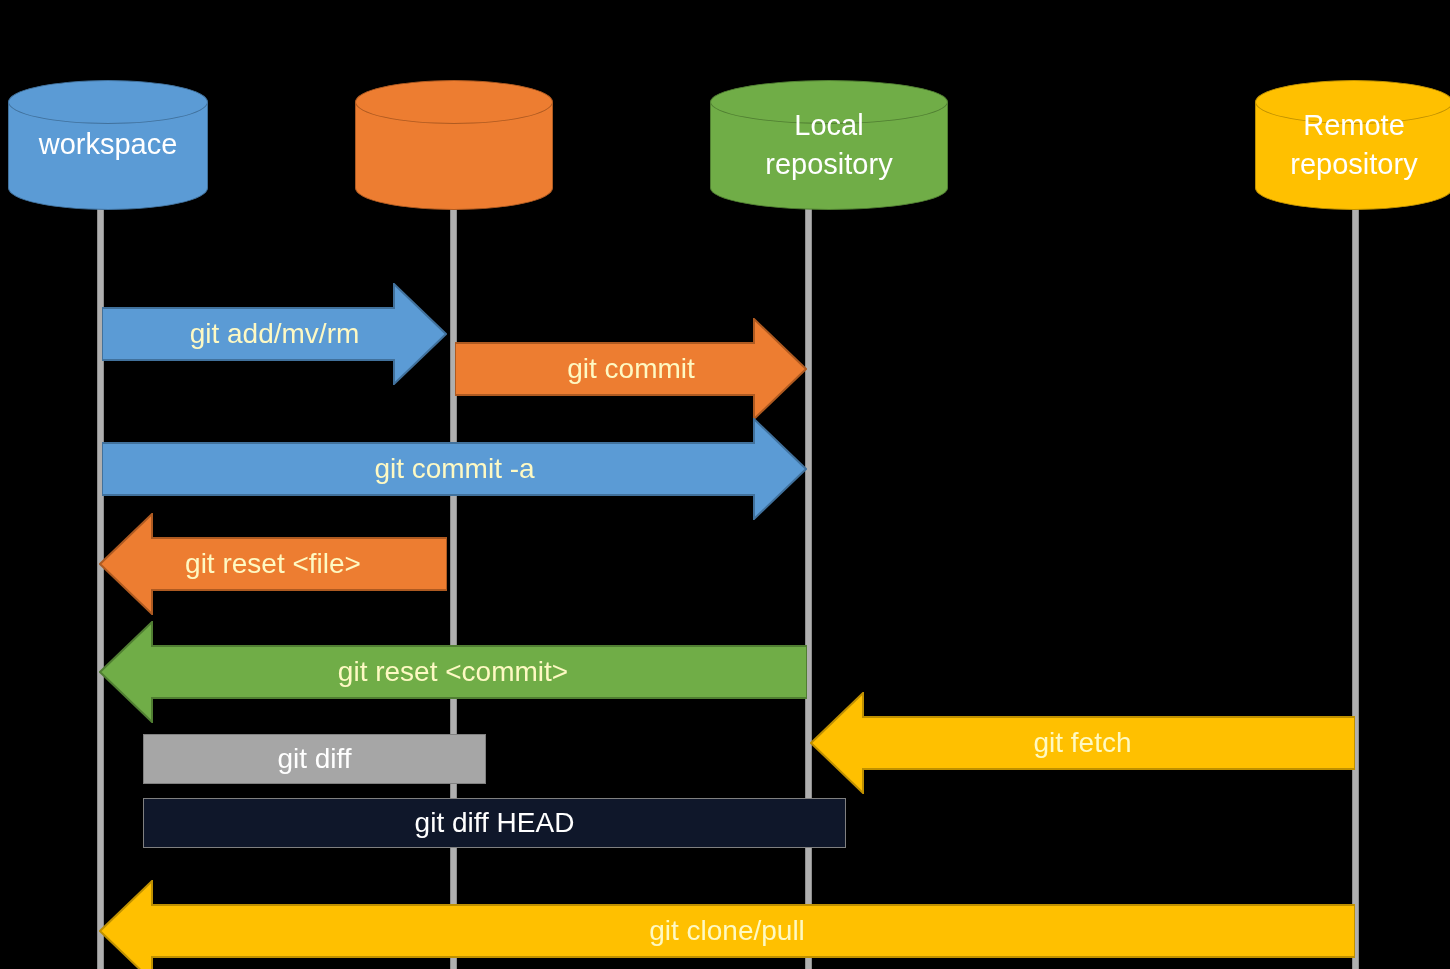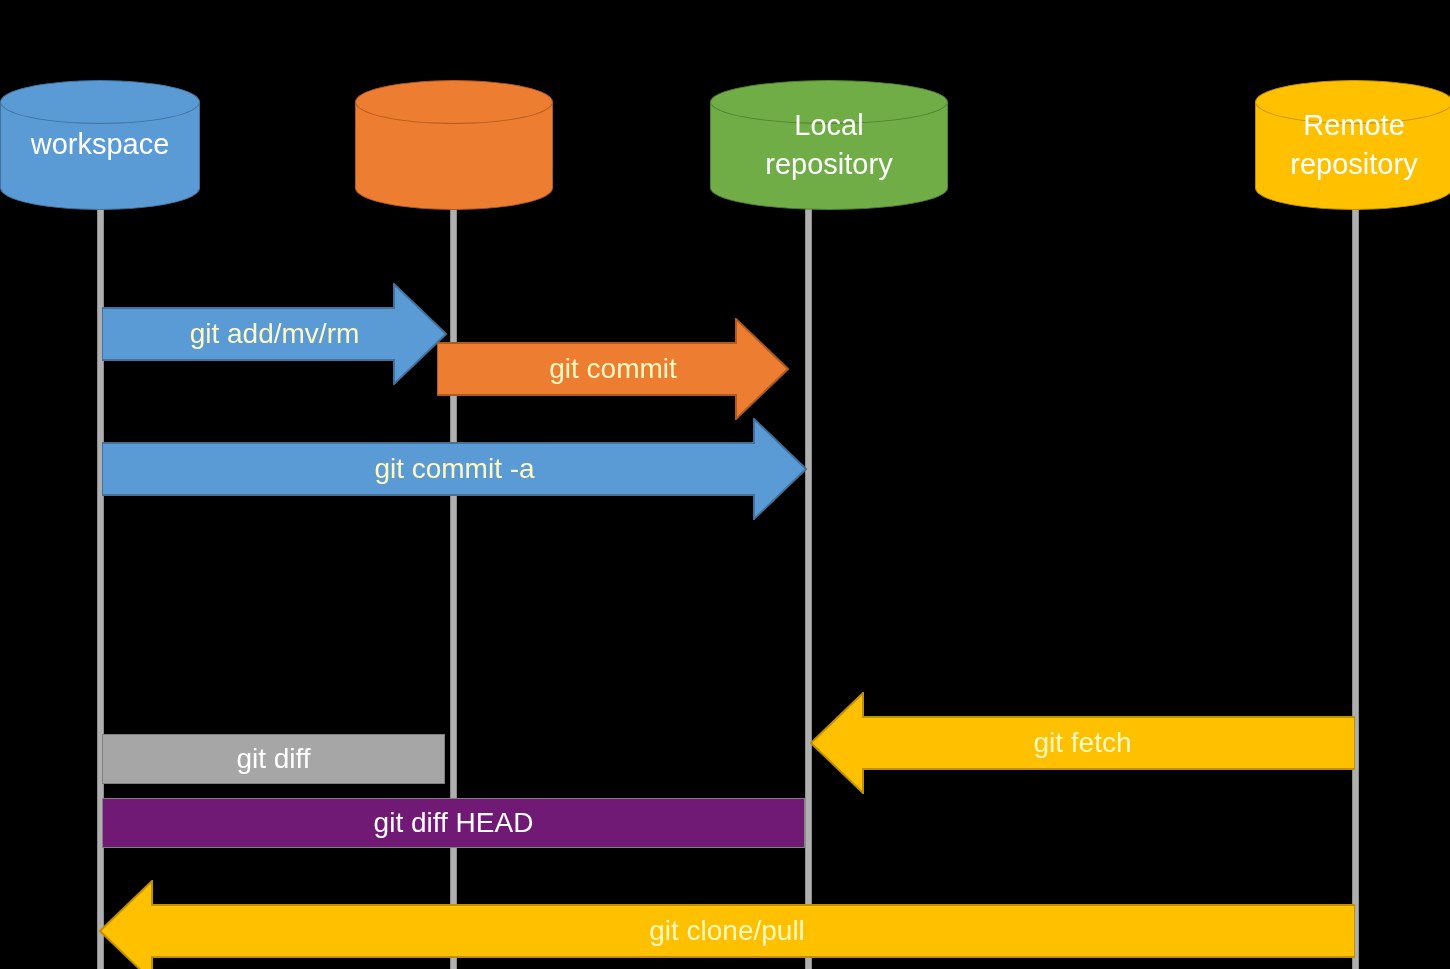--- a/index.html
+++ b/index.html
@@ -94,67 +94,80 @@
   .bar {
     position: absolute;
     box-sizing: border-box;
     background: #A6A6A6;
     border: 1px solid #808080;
     display: flex;
     align-items: center;
     justify-content: center;
     color: #FFFFFF;
     font-size: 28px;
+    margin-left: 41px;
   }
 </style>
 </head>
 <body>
 
 <div id="stage">
     <div class="lifeline" style="left: 97px; top: 204px; height: 765px;"></div>
     <div class="lifeline" style="left: 450px; top: 204px; height: 765px;"></div>
     <div class="lifeline" style="left: 805px; top: 204px; height: 765px;"></div>
     <div class="lifeline" style="left: 1352px; top: 204px; height: 765px;"></div>
     <div class="arrow" style="left: 102px; top: 283px; width: 345px; height: 102px;">
       <svg width="345" height="102">
         <polygon points="0,25 292,25 292,1 344,51 292,101 292,77 0,77" fill="#5B9BD5" stroke="#41719C" stroke-width="2"></polygon>
       </svg>
       <div class="alabel center">git add/mv/rm</div>
     </div>
-    <div class="arrow" style="left: 437px; top: 318px; width: 352px; height: 102px;">
+    <div class="arrow" style="left: 455px; top: 318px; width: 352px; height: 102px;">
       <svg width="352" height="102">
         <polygon points="0,25 299,25 299,1 351,51 299,101 299,77 0,77" fill="#ED7D31" stroke="#AE5A21" stroke-width="2"></polygon>
       </svg>
       <div class="alabel center">git commit</div>
     </div>
     <div class="arrow" style="left: 102px; top: 418px; width: 705px; height: 102px;">
       <svg width="705" height="102">
         <polygon points="0,25 652,25 652,1 704,51 652,101 652,77 0,77" fill="#5B9BD5" stroke="#41719C" stroke-width="2"></polygon>
       </svg>
       <div class="alabel center">git commit -a</div>
+    </div>
+    <div class="arrow" style="left: 99px; top: 513px; width: 348px; height: 102px;">
+      <svg width="348" height="102">
+        <polygon points="348,25 53,25 53,1 1,51 53,101 53,77 348,77" fill="#ED7D31" stroke="#AE5A21" stroke-width="2"></polygon>
+      </svg>
+      <div class="alabel center">git reset &lt;file&gt;</div>
+    </div>
+    <div class="arrow" style="left: 99px; top: 621px; width: 708px; height: 102px;">
+      <svg width="708" height="102">
+        <polygon points="708,25 53,25 53,1 1,51 53,101 53,77 708,77" fill="#70AD47" stroke="#507E32" stroke-width="2"></polygon>
+      </svg>
+      <div class="alabel center">git reset &lt;commit&gt;</div>
     </div>
     <div class="arrow" style="left: 810px; top: 692px; width: 545px; height: 102px;">
       <svg width="545" height="102">
         <polygon points="545,25 53,25 53,1 1,51 53,101 53,77 545,77" fill="#FFC000" stroke="#BF9000" stroke-width="2"></polygon>
       </svg>
       <div class="alabel center">git fetch</div>
     </div>
     <div class="arrow" style="left: 99px; top: 880px; width: 1256px; height: 102px;">
       <svg width="1256" height="102">
         <polygon points="1256,25 53,25 53,1 1,51 53,101 53,77 1256,77" fill="#FFC000" stroke="#BF9000" stroke-width="2"></polygon>
       </svg>
       <div class="alabel center">git clone/pull</div>
     </div>
     <div class="bar" style="left: 102px; top: 734px; width: 343px; height: 50px; background: rgb(166, 166, 166); border-color: rgb(128, 128, 128);">
       <span>git diff</span>
     </div>
-    <div class="bar" style="left: 102px; top: 798px; width: 703px; height: 50px; background: #701a75; border-color: rgb(128, 128, 128);">
+    <div class="bar" style="left: 102px; top: 798px; width: 703px; height: 50px; background: #0f172a; border-color: rgb(128, 128, 128);">
       <span>git diff HEAD</span>
     </div>
-    <div class="cyl" style="left: 0px; top: 80px; width: 200px; height: 130px; --fill: #5B9BD5; --stroke: #41719C;">
+    <div class="cyl" style="left: 8px; top: 80px; width: 200px; height: 130px; --fill: #5B9BD5; --stroke: #41719C;">
       <div class="bottom"></div>
       <div class="body"></div>
       <div class="top"></div>
       <div class="label">workspace</div>
     </div>
     <div class="cyl" style="left: 355px; top: 80px; width: 198px; height: 130px; --fill: #ED7D31; --stroke: #AE5A21;">
       <div class="bottom"></div>
       <div class="body"></div>
       <div class="top"></div>
     </div>

